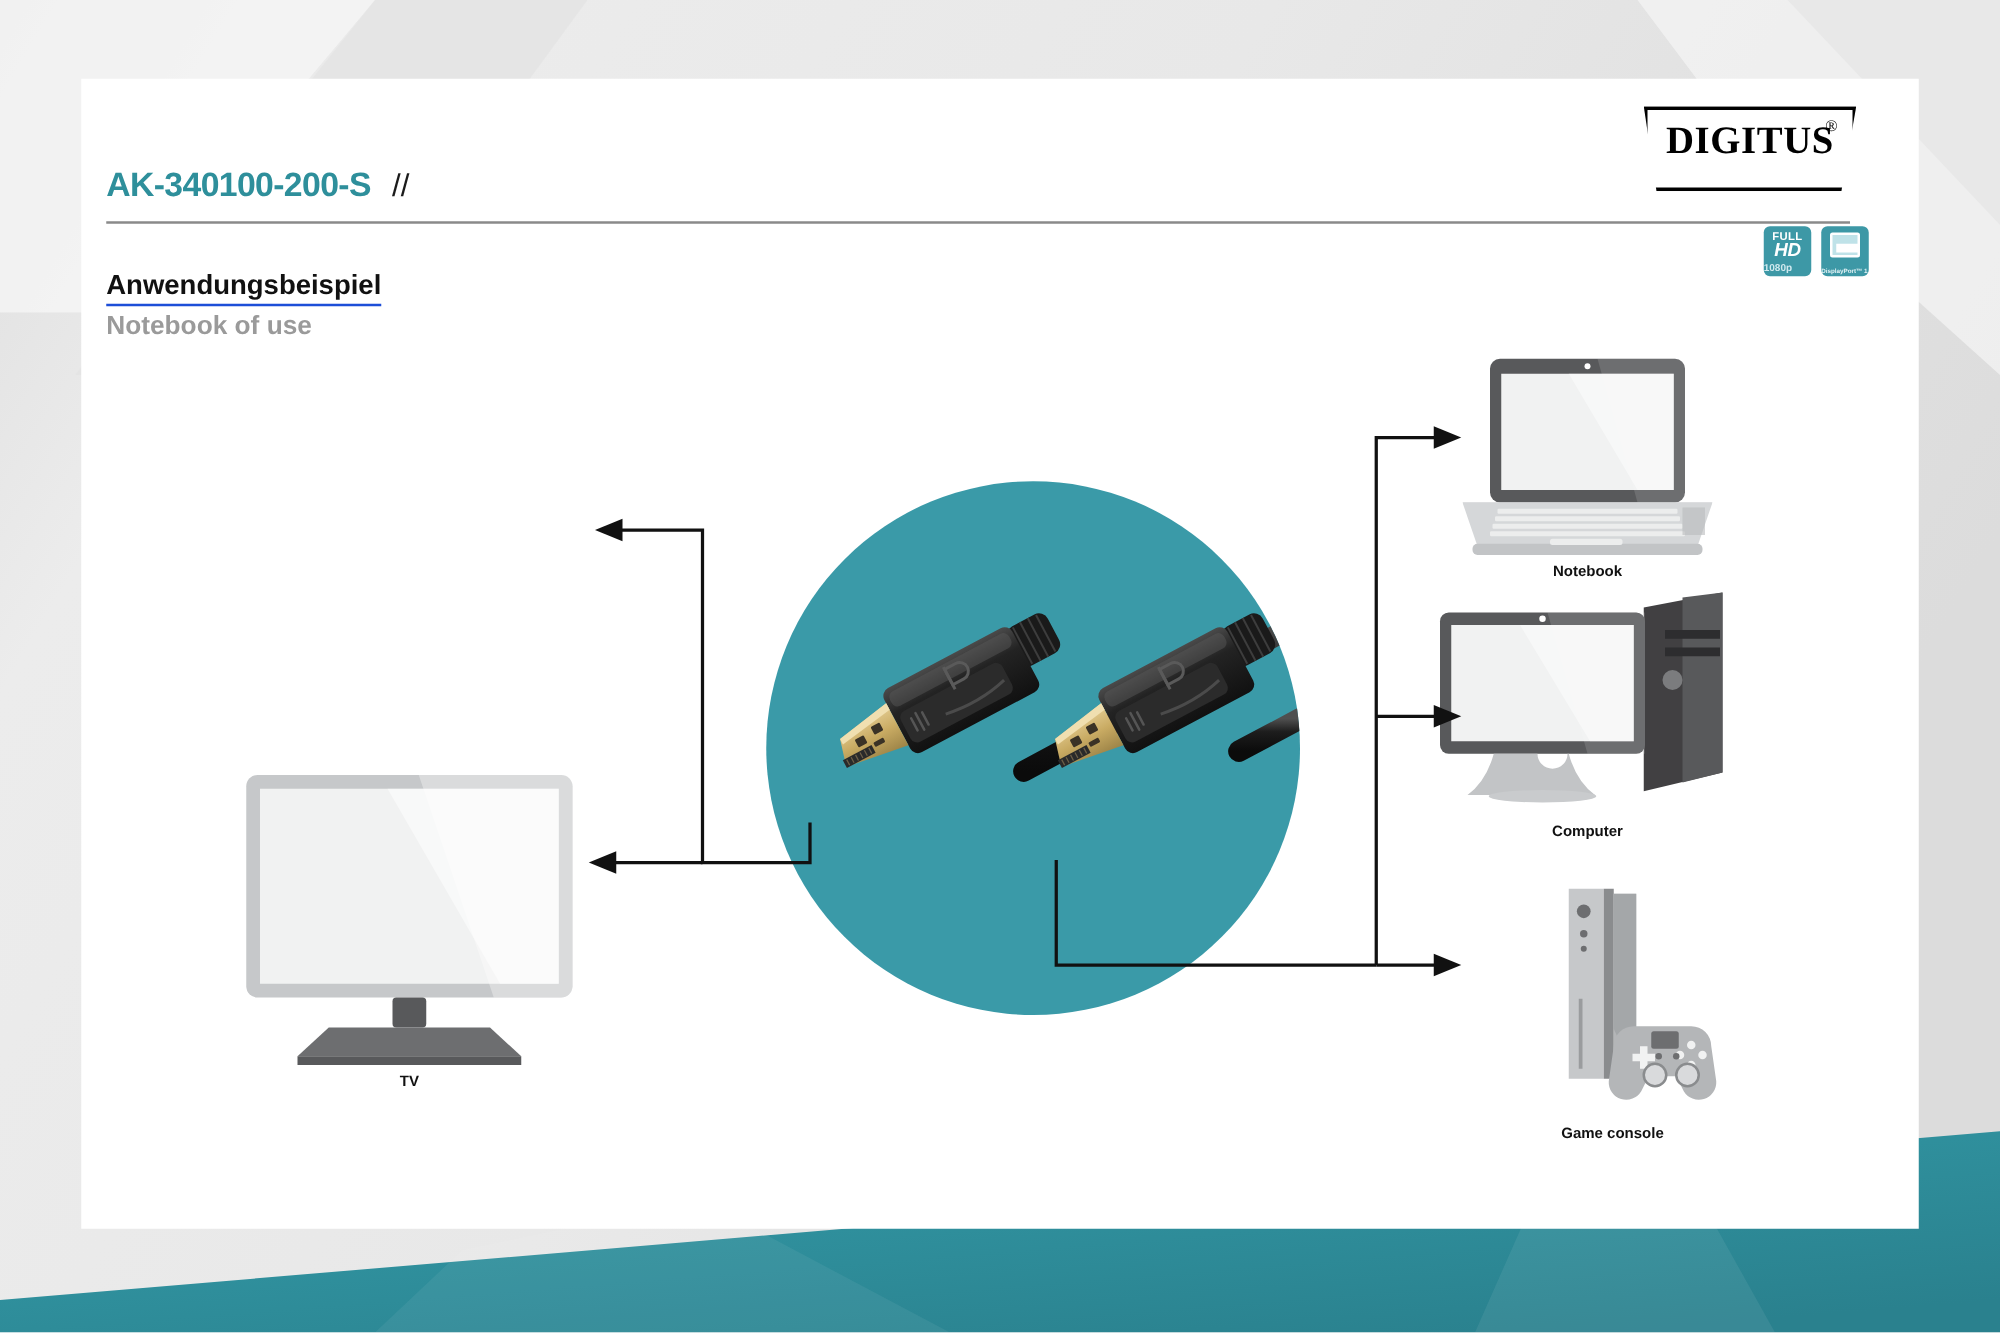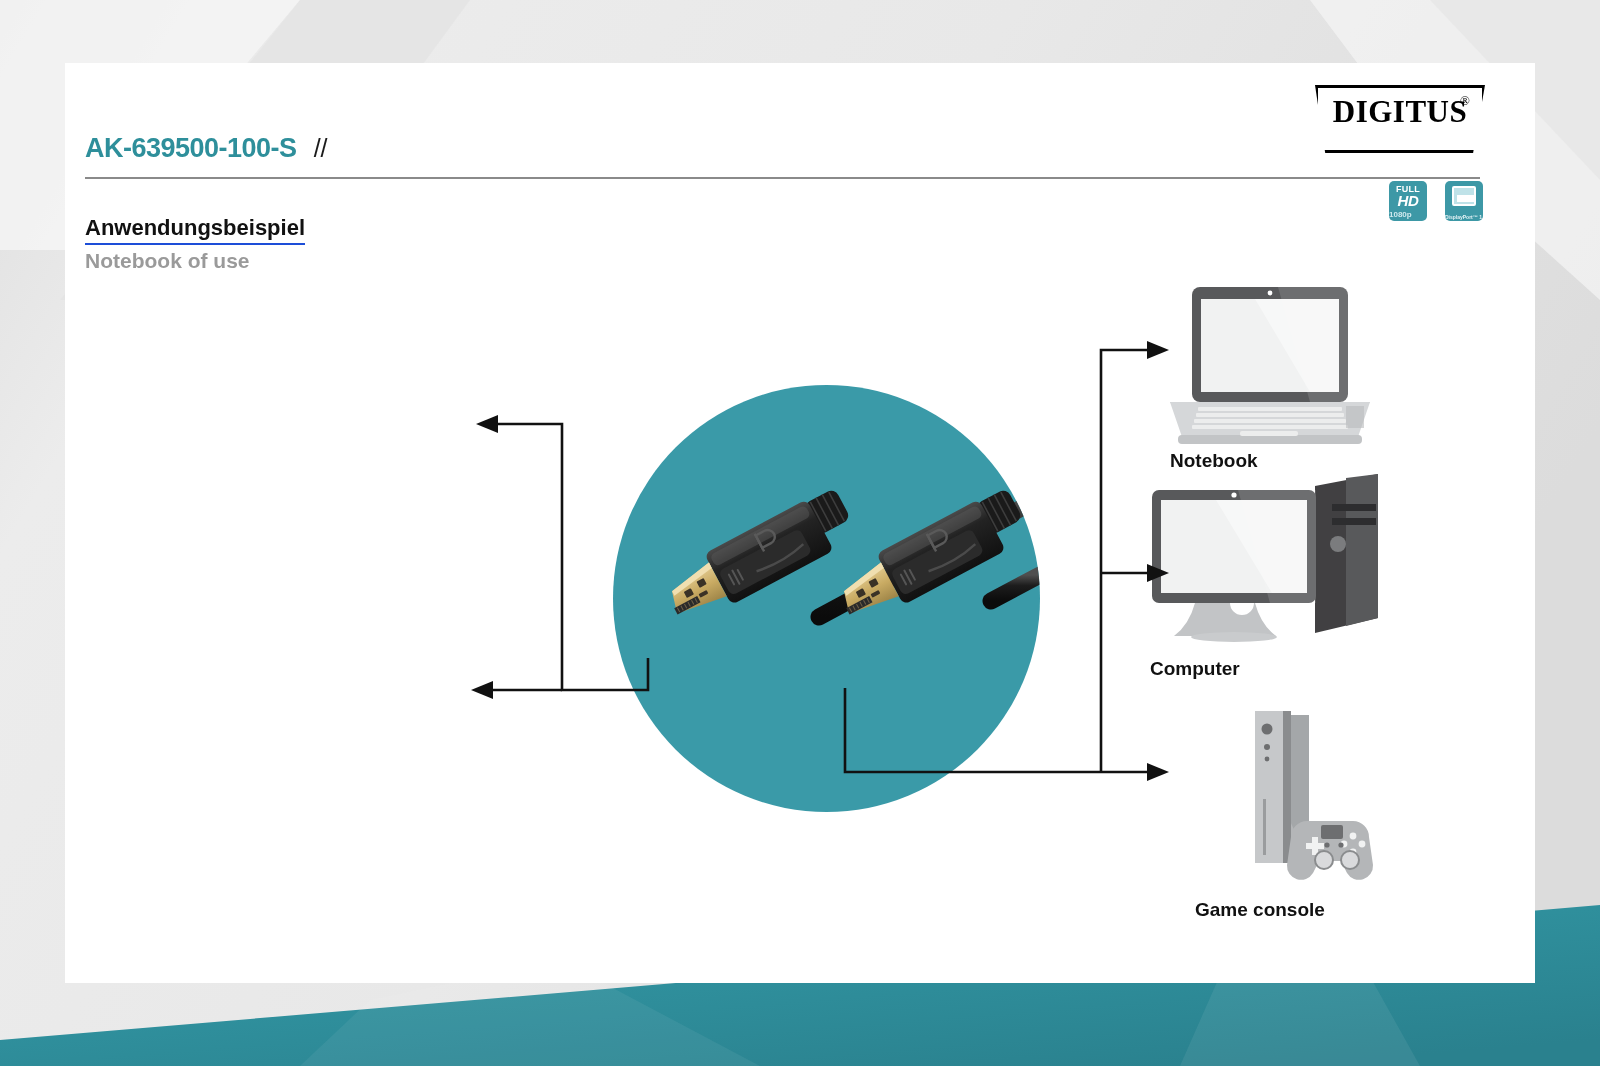--- a/index.html
+++ b/index.html
@@ -72,22 +72,22 @@
     font-size:22px; font-weight:bold; color:#111;
     border-bottom:2px solid #1d4ed8; padding-bottom:2px;
   }
   #sec-en {
     position:absolute; left:20px; top:186px;
     font-size:21px; font-weight:bold; color:#9a9a9a;
   }
 
   
   #badges {
-    position:absolute; right:52px; top:118px;
-    display:flex; gap:18px;margin-left:28px;
+    position:absolute; right:40px; top:118px;
+    display:flex; gap:8px;margin-left:28px;
   }
   .badge {
     width:38px; height:40px; border-radius:5px;
     background:#3d98a6;
     position:relative;
     overflow:hidden;
   }
   .badge-hd-top {
     position:absolute; left:0; right:0; top:3px;
     text-align:center; color:#ffffff;
@@ -118,21 +118,21 @@
     text-align:center; color:#e3f2f5;
     font-size:5px; font-weight:bold; white-space:nowrap;
   }
 
   
   #diagram { position:absolute; left:0; top:0; width:1470px; height:920px; }
 
   .device { position:absolute; }
   .dev-label {
     position:absolute; left:0; width:100%;
-    text-align:left; font-size:19px; font-weight:bold; color:#111;
+    text-align:center; font-size:12px; font-weight:bold; color:#111;
   }
 
   
   #hero-circle {
     position:absolute;
     left:548px; top:322px;
     width:427px; height:427px;
     border-radius:50%;
     background:#3a9aa8;
     overflow:hidden;
@@ -165,21 +165,21 @@
   <polygon points="1310,0 1600,0 1600,300 1400,120" fill="#f2f2f2" opacity="0.8"></polygon>
   <polygon points="1430,0 1600,0 1600,180" fill="#e6e6e6" opacity="0.7"></polygon>
   <polygon points="0,1066 1600,1066 1600,905 0,1040" fill="url(#tealGrad)"></polygon>
   <polygon points="300,1066 760,1066 560,960 370,1000" fill="#ffffff" opacity="0.06"></polygon>
   <polygon points="1180,1066 1420,1066 1330,905 1240,930" fill="#ffffff" opacity="0.07"></polygon>
 </svg>
 
 <div id="card">
 
   <div id="header-row">
-    <span id="sku">AK-639500-100-S</span>
+    <span id="sku">AK-340100-200-S</span>
     <span id="slashes">//</span>
   </div>
   <div id="header-rule"></div>
 
   <div id="logo-wrap">
     <div id="logo-trap"></div>
     <div id="logo-text">DIGITUS</div>
     <div id="logo-reg">®</div>
   </div>
 
@@ -194,20 +194,32 @@
     </div>
     <div class="badge">
       <div class="badge-dp-icon"></div>
       <div class="badge-dp-label">DisplayPort™ 1.2</div>
     </div>
   </div>
 
   <div id="diagram">
 
 
+    <div class="device" style="left:130px; top:555px; width:265px; height:250px;">
+      <svg width="265" height="250" viewBox="0 0 265 250">
+        <rect x="2" y="2" width="261" height="178" rx="9" fill="#c6c8ca"></rect>
+        <rect x="13" y="13" width="239" height="156" fill="#f1f2f2"></rect>
+        <polygon points="140,2 263,2 263,180 200,180" fill="#ffffff" opacity="0.35"></polygon>
+        <polygon points="115,13 252,13 252,169 205,169" fill="#ffffff" opacity="0.5"></polygon>
+        <rect x="119" y="180" width="27" height="24" rx="3" fill="#58595b"></rect>
+        <polygon points="68,204 197,204 222,227 43,227" fill="#6d6e70"></polygon>
+        <rect x="43" y="227" width="179" height="7" fill="#58595b"></rect>
+      </svg>
+      <div class="dev-label" style="top:240px;">TV</div>
+    </div>
 
     <div class="device" style="left:1105px; top:222px; width:200px; height:185px;">
       <svg width="200" height="185" viewBox="0 0 200 185">
         <rect x="22" y="2" width="156" height="115" rx="8" fill="#58595b"></rect>
         <rect x="31" y="14" width="138" height="93" fill="#f1f2f2"></rect>
         <circle cx="100" cy="8" r="2.4" fill="#ffffff"></circle>
         <polygon points="108,2 178,2 178,117 140,117" fill="#ffffff" opacity="0.13"></polygon>
         <polygon points="85,14 169,14 169,107 140,107" fill="#ffffff" opacity="0.45"></polygon>
         <polygon points="12,152 188,152 200,135 0,135" fill="#c9cbcd" transform="translate(0,-18)"></polygon>
         <polygon points="0,117 200,117 188,152 12,152" fill="#d5d7d9"></polygon>

